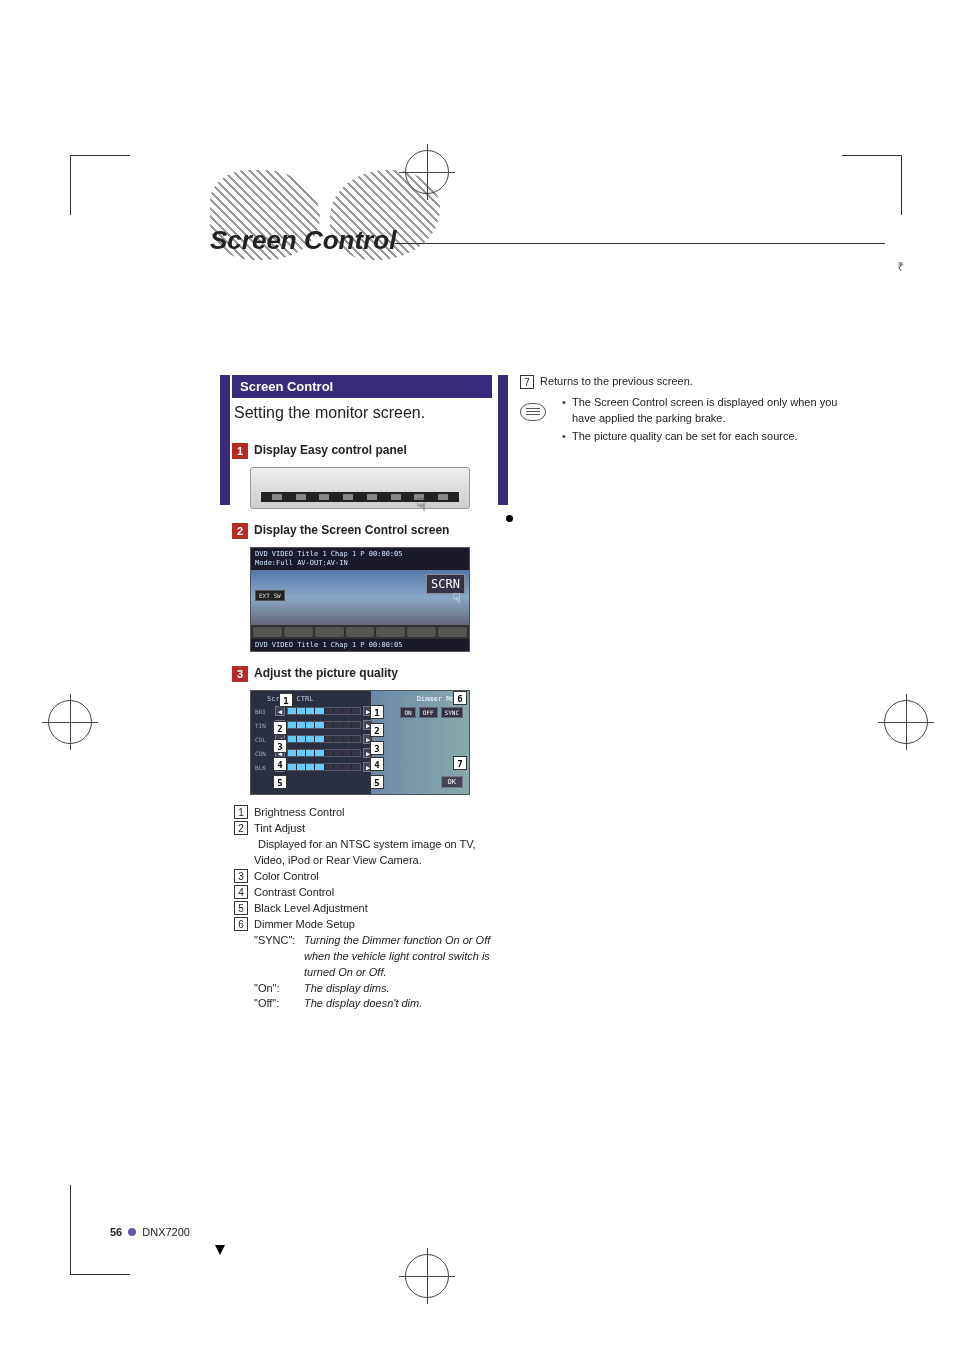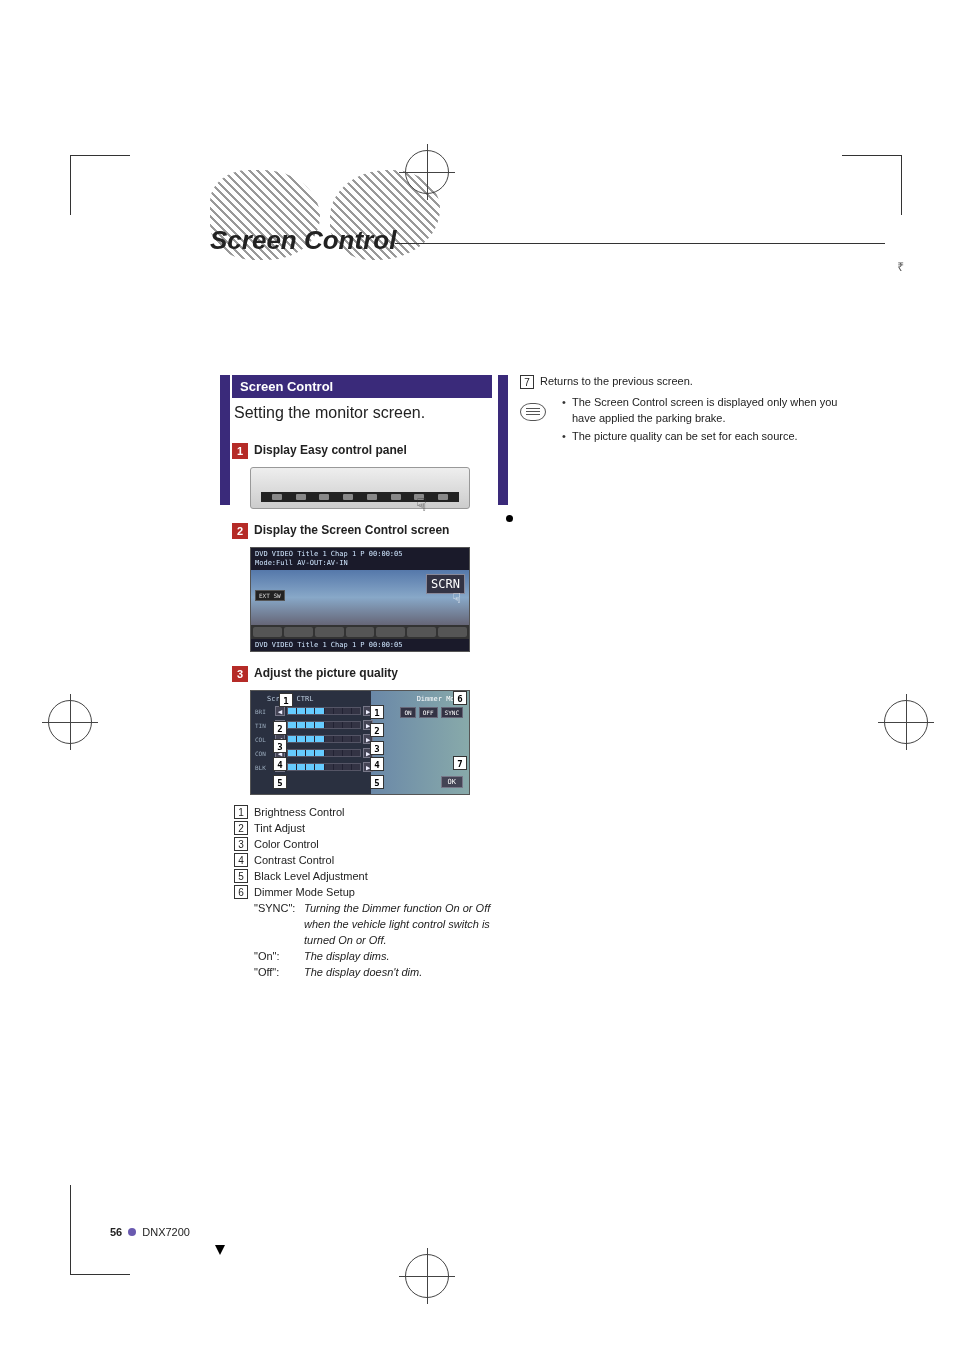--- a/index.html
+++ b/index.html
@@ -432,20 +432,21 @@
 
   <div class="def-list">
     <div class="def-row">
       <span class="def-num">1</span>
       <span class="def-body">Brightness Control</span>
     </div>
     <div class="def-row">
       <span class="def-num">2</span>
       <span class="def-body">
         <span>Tint Adjust</span><br>
+        <span class="def-sub">Displayed for an NTSC system image on TV, Video, iPod or Rear View Camera.</span>
       </span>
     </div>
     <div class="def-row">
       <span class="def-num">3</span>
       <span class="def-body">
         <span>Color Control</span><br>
       </span>
     </div>
     <div class="def-row">
       <span class="def-num">4</span>

